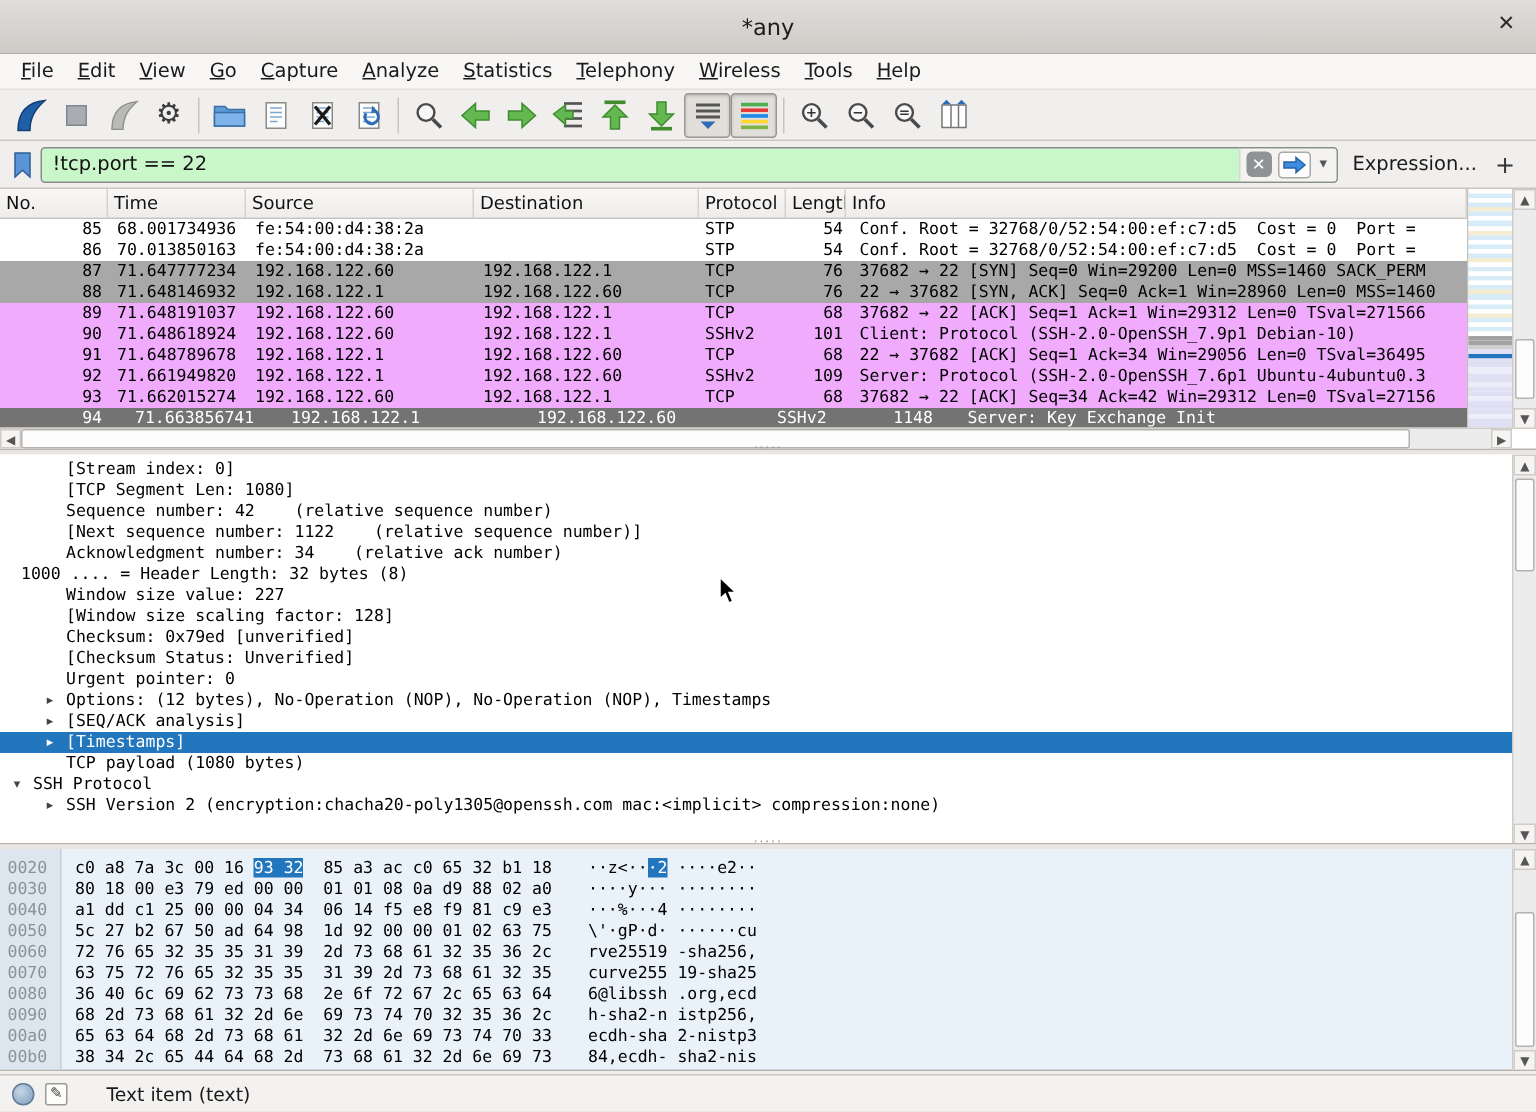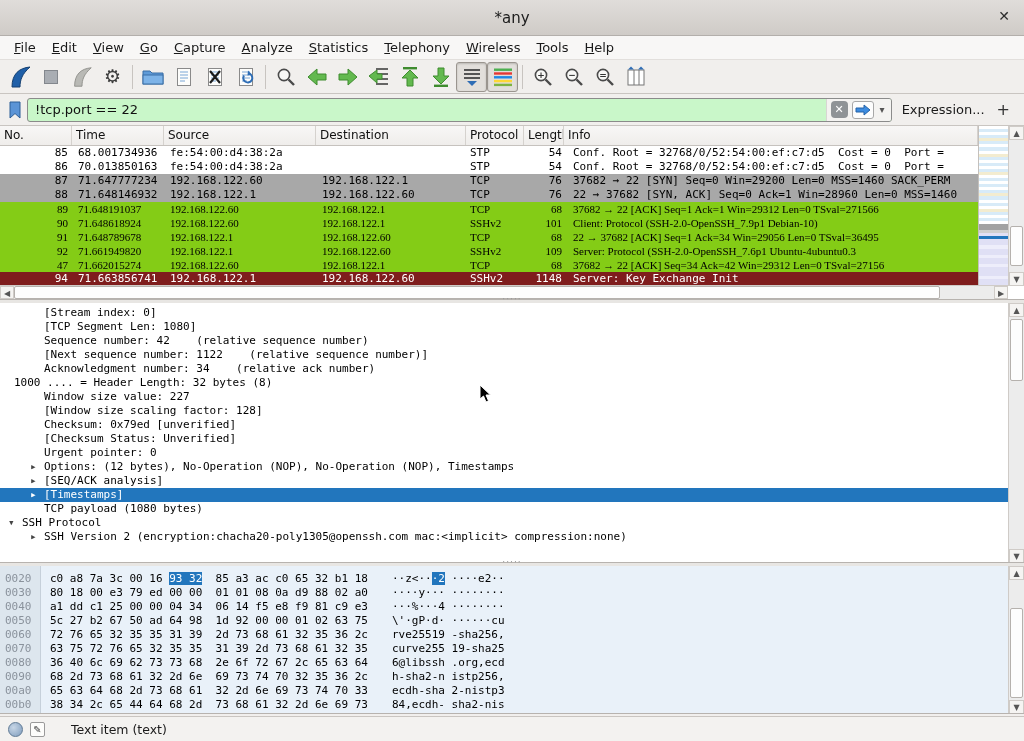--- a/index.html
+++ b/index.html
@@ -37,22 +37,22 @@
   .addbtn { font-size:16px; color:#333; margin:0 8px 0 2px; }
 
   
   .plist { position:relative; height:174px; background:#fff; border-bottom:1px solid #b7b3af; }
   .phead { display:grid; grid-template-columns:72px 92px 152px 150px 58px 40px 1fr; width:978px; height:20px; background:linear-gradient(#f8f7f6,#efedeb); border-bottom:1px solid #c6c2be; }
   .hcell { font-size:12px; color:#111; line-height:19px; padding-left:4px; border-right:1px solid #d5d2ce; overflow:hidden; white-space:pre; }
   .prows { width:978px; height:140px; overflow:hidden; font-family:"DejaVu Sans Mono","Liberation Mono",monospace; }
   .prow { display:grid; grid-template-columns:72px 92px 152px 150px 58px 40px 1fr; height:14px; line-height:14px; font-size:11px; color:#000; }
   .row-white { background:#ffffff; }
   .row-gray { background:#a8a8a8; }
-  .row-lav { background:#84cc16;font-family:Liberation Serif, serif; }
-  .row-sel { background:#7f1d1d; color:#fff; }
+  .row-lav { background:#f0abfc; }
+  .row-sel { background:#737373; color:#fff;gap:12px; }
   .pcell { white-space:pre; overflow:hidden; }
   .c-no { text-align:right; padding-right:4px; }
   .c-time,.c-src,.c-dst { padding-left:6px; }
   .c-proto { padding-left:4px; }
   .c-len { text-align:right; padding-right:2px; }
   .c-info { padding-left:9px; }
   .minimap { position:absolute; top:0; right:16px; width:30px; height:160px; border-left:1px solid #c4c0bc; }
   .stripe { height:3.07px; }
   .vsb { position:absolute; top:0; right:0; width:16px; height:160px; background:#ececec; border-left:1px solid #cfcbc7; }
   .sbtn { height:14px; text-align:center; font-size:8px; color:#555; line-height:14px; background:#f5f4f2; border:1px solid #cfcbc7; }
@@ -373,21 +373,21 @@
         <div class="prow row-lav">
           <span class="pcell c-no">92</span>
           <span class="pcell c-time">71.661949820</span>
           <span class="pcell c-src">192.168.122.1</span>
           <span class="pcell c-dst">192.168.122.60</span>
           <span class="pcell c-proto">SSHv2</span>
           <span class="pcell c-len">109</span>
           <span class="pcell c-info">Server: Protocol (SSH-2.0-OpenSSH_7.6p1 Ubuntu-4ubuntu0.3</span>
         </div>
         <div class="prow row-lav">
-          <span class="pcell c-no">47</span>
+          <span class="pcell c-no">93</span>
           <span class="pcell c-time">71.662015274</span>
           <span class="pcell c-src">192.168.122.60</span>
           <span class="pcell c-dst">192.168.122.1</span>
           <span class="pcell c-proto">TCP</span>
           <span class="pcell c-len">68</span>
           <span class="pcell c-info">37682 → 22 [ACK] Seq=34 Ack=42 Win=29312 Len=0 TSval=27156</span>
         </div>
         <div class="prow row-sel">
           <span class="pcell c-no">94</span>
           <span class="pcell c-time">71.663856741</span>

